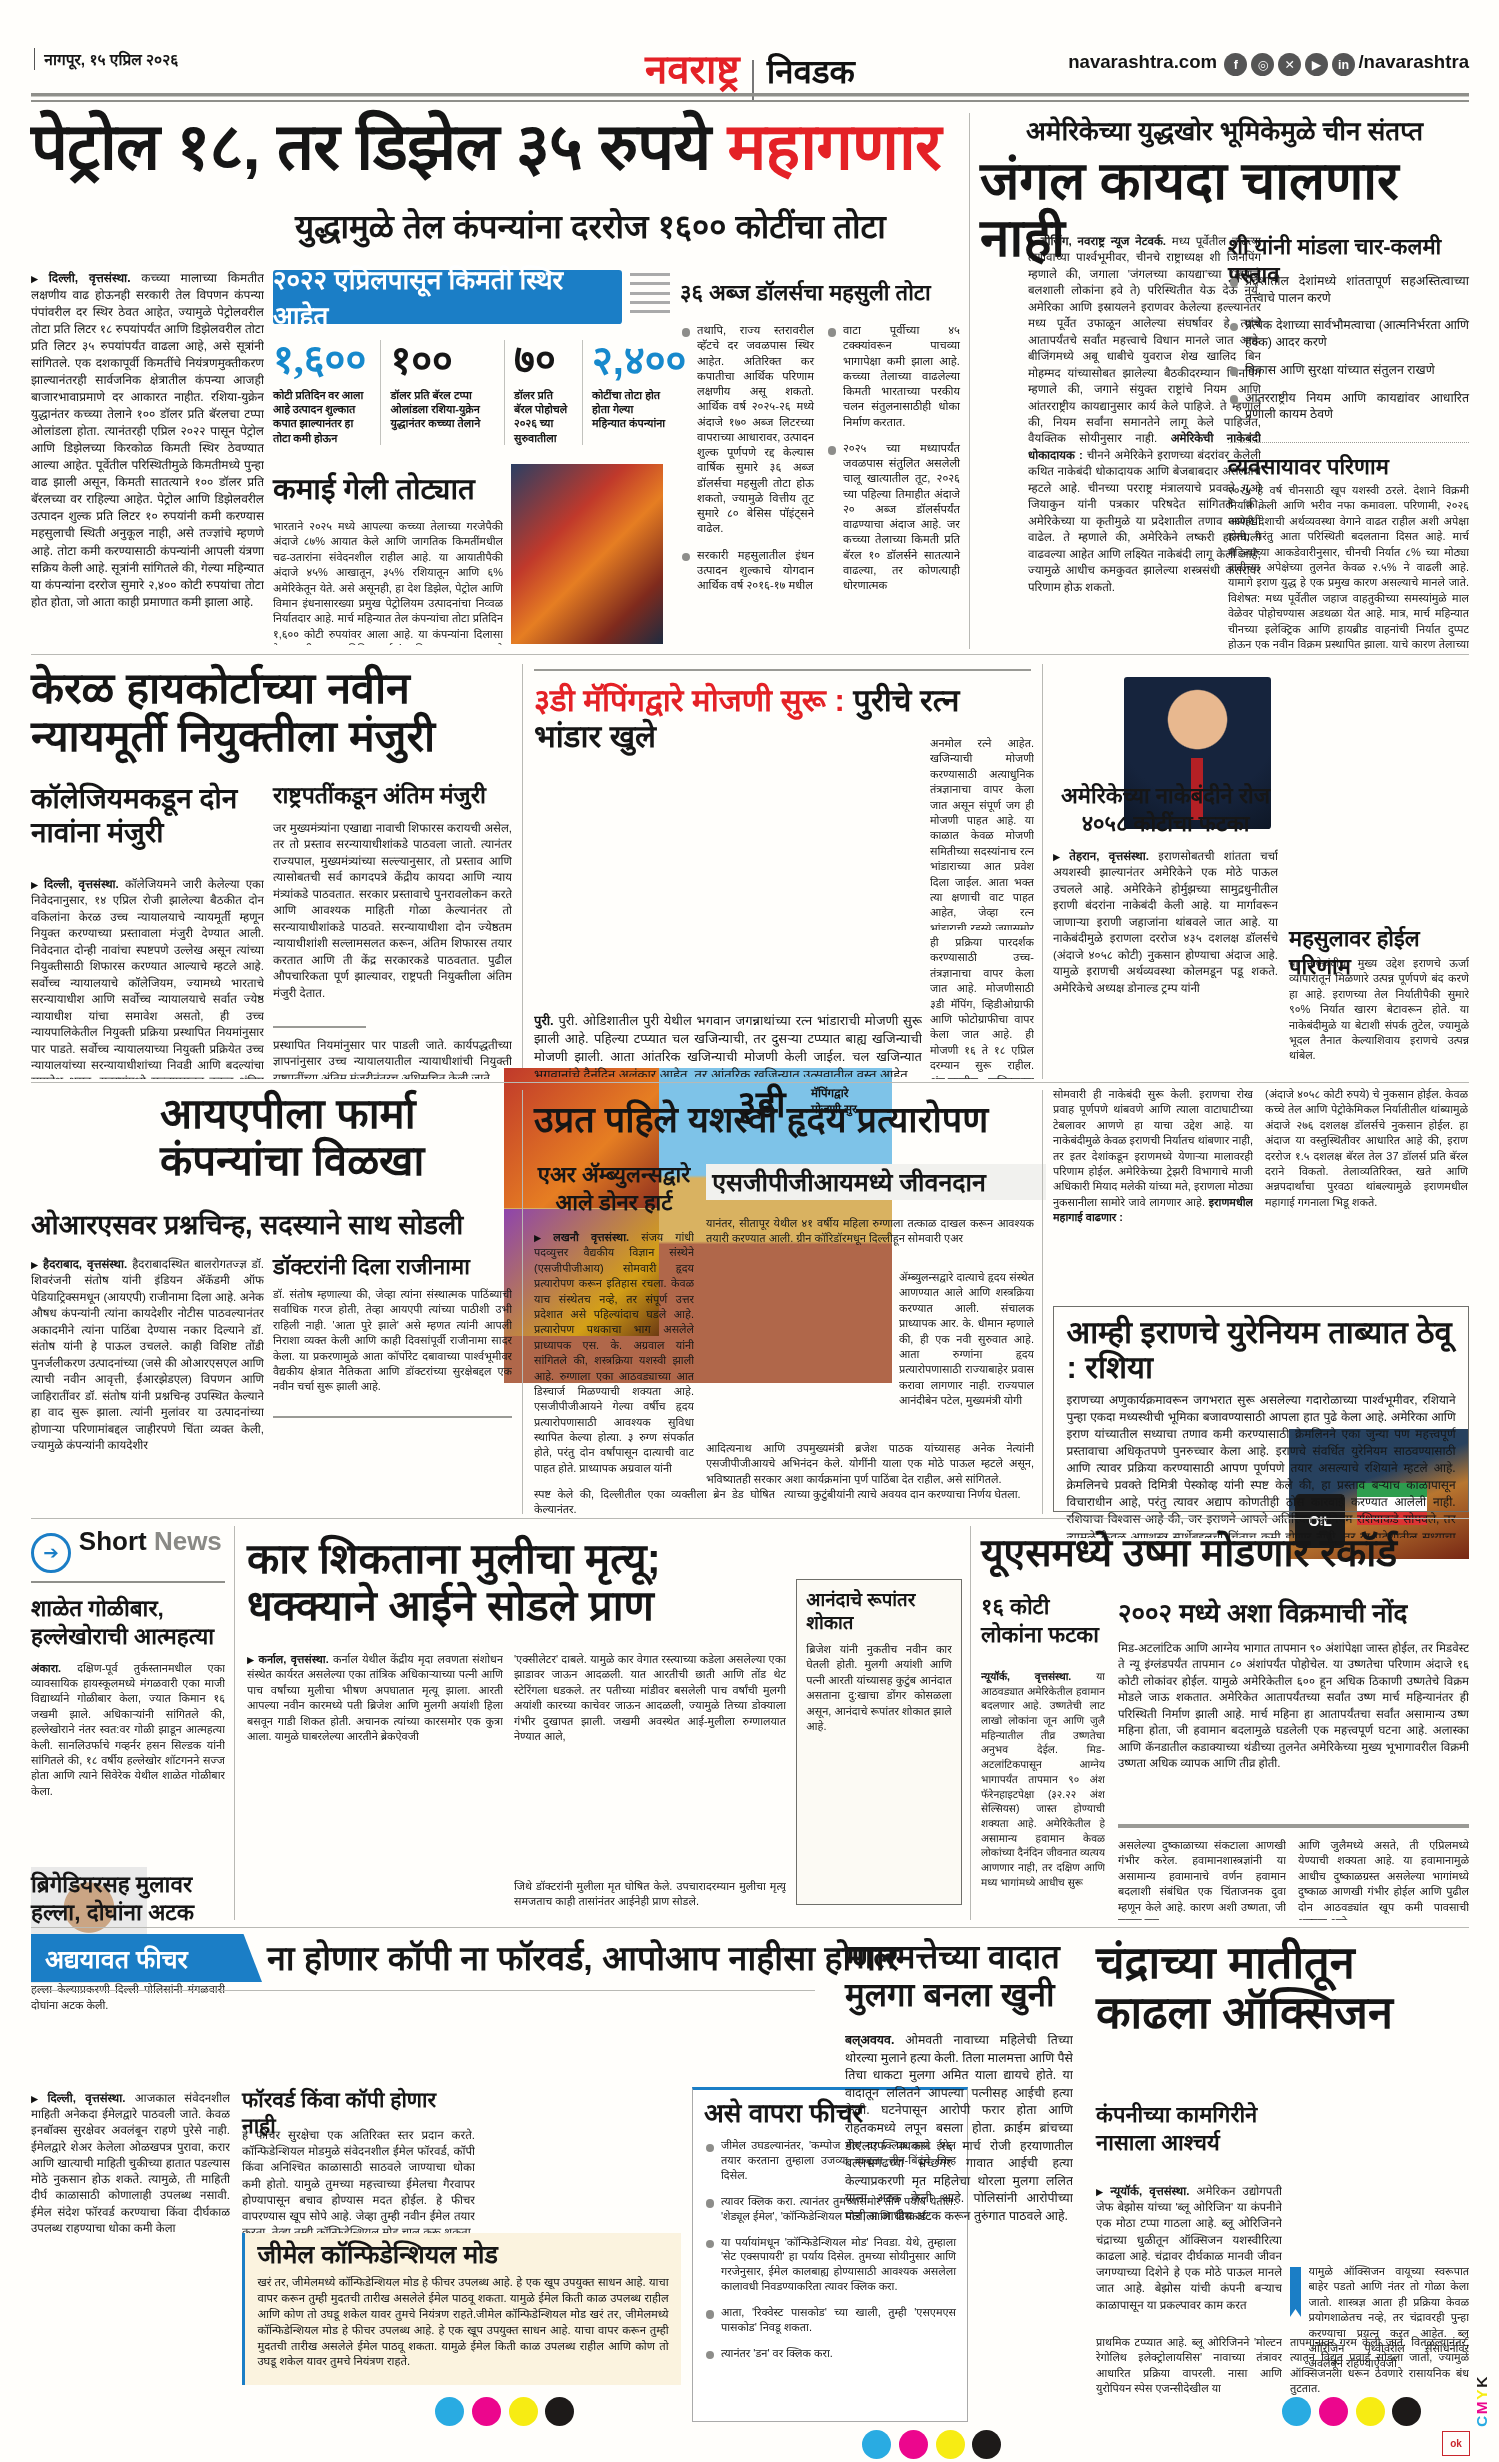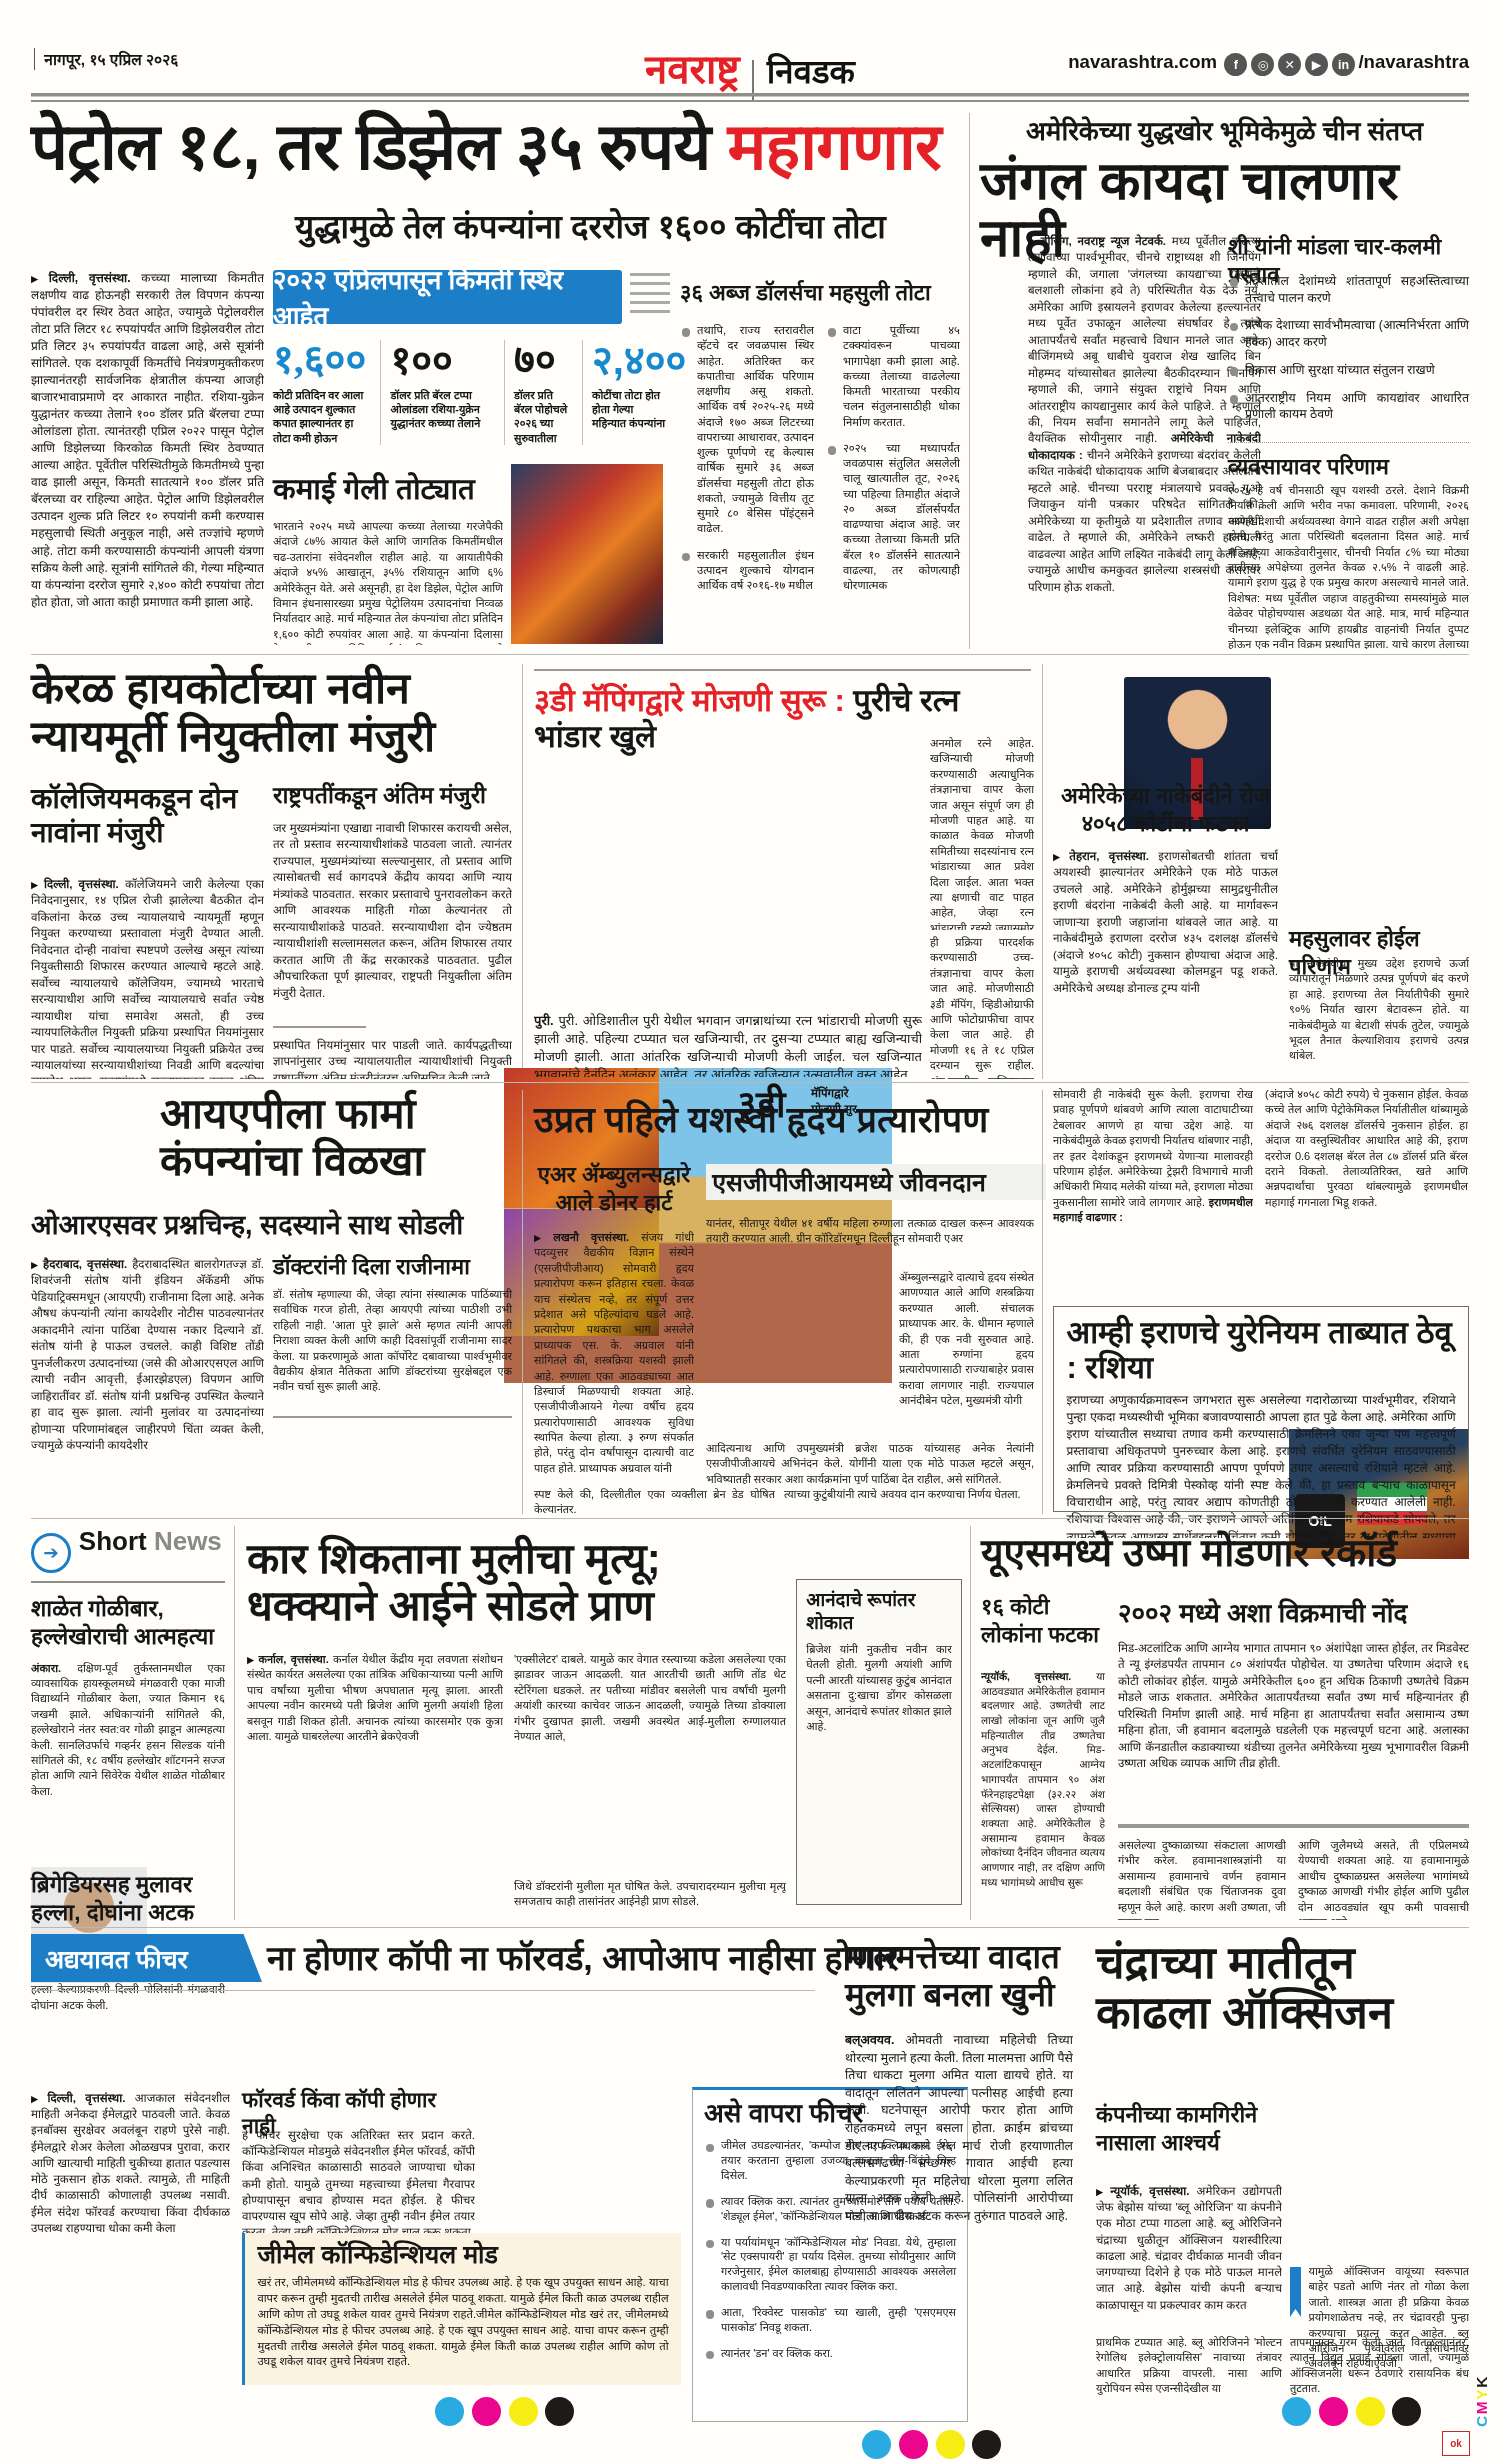--- a/index.html
+++ b/index.html
@@ -240,21 +240,21 @@
   <div class="abs body-sm" style="left:784px;top:1487px;width:250px;height:26px;overflow:hidden;">त्याच्या कुटुंबीयांनी त्याचे अवयव दान करण्याचा निर्णय घेतला.</div>
 
   <div class="abs vrule" style="left:1042px;top:1090px;height:424px;"></div>
 
   <div class="abs body-sm" style="left:1053px;top:1087px;width:200px;height:208px;overflow:hidden;">
     <span>सोमवारी ही नाकेबंदी सुरू केली. इराणचा रोख प्रवाह पूर्णपणे थांबवणे आणि त्याला वाटाघाटीच्या टेबलावर आणणे हा याचा उद्देश आहे. या नाकेबंदीमुळे केवळ इराणची निर्यातच थांबणार नाही, तर इतर देशांकडून इराणमध्ये येणाऱ्या मालावरही परिणाम होईल. अमेरिकेच्या ट्रेझरी विभागाचे माजी अधिकारी मियाद मलेकी यांच्या मते, इराणला मोठ्या नुकसानीला सामोरे जावे लागणार आहे.</span>
     <span class="by">इराणमधील महागाई वाढणार :</span>
   </div>
   <div class="abs body-sm" style="left:1265px;top:1087px;width:203px;height:208px;overflow:hidden;">
     <span>(अंदाजे ४०५८ कोटी रुपये) चे नुकसान होईल. केवळ कच्चे तेल आणि पेट्रोकेमिकल निर्यातीतील थांब्यामुळे अंदाजे २७६ दशलक्ष डॉलर्सचे नुकसान होईल.</span>
-    <span>हा अंदाज या वस्तुस्थितीवर आधारित आहे की, इराण दररोज 0.6 दशलक्ष बॅरल तेल ८७ डॉलर्स प्रति बॅरल दराने विकतो. तेलाव्यतिरिक्त, खते आणि अन्नपदार्थांचा पुरवठा थांबल्यामुळे इराणमधील महागाई गगनाला भिडू शकते.</span>
+    <span>हा अंदाज या वस्तुस्थितीवर आधारित आहे की, इराण दररोज १.५ दशलक्ष बॅरल तेल 37 डॉलर्स प्रति बॅरल दराने विकतो. तेलाव्यतिरिक्त, खते आणि अन्नपदार्थांचा पुरवठा थांबल्यामुळे इराणमधील महागाई गगनाला भिडू शकते.</span>
   </div>
   <div class="abs boxed" style="left:1053px;top:1306px;width:416px;height:206px;padding:7.8px 12.4px;box-sizing:border-box;">
     <div class="h-md" style="font-size:31px;">आम्ही इराणचे युरेनियम ताब्यात ठेवू : रशिया</div>
     <div class="body" style="margin-top:6.2px;font-size:12px;height:146px;overflow:hidden;">इराणच्या अणुकार्यक्रमावरून जगभरात सुरू असलेल्या गदारोळाच्या पार्श्वभूमीवर, रशियाने पुन्हा एकदा मध्यस्थीची भूमिका बजावण्यासाठी आपला हात पुढे केला आहे. अमेरिका आणि इराण यांच्यातील सध्याचा तणाव कमी करण्यासाठी क्रेमलिनने एका जुन्या पण महत्त्वपूर्ण प्रस्तावाचा अधिकृतपणे पुनरुच्चार केला आहे. इराणचे संवर्धित युरेनियम साठवण्यासाठी आणि त्यावर प्रक्रिया करण्यासाठी आपण पूर्णपणे तयार असल्याचे रशियाने म्हटले आहे. क्रेमलिनचे प्रवक्ते दिमित्री पेस्कोव्ह यांनी स्पष्ट केले की, हा प्रस्ताव बऱ्याच काळापासून विचाराधीन आहे, परंतु त्यावर अद्याप कोणतीही ठोस कारवाई करण्यात आलेली नाही. रशियाचा विश्वास आहे की, जर इराणने आपले अतिरिक्त युरेनियम रशियाकडे सोपवले, तर त्यामुळे केवळ अणुशस्त्र स्पर्धेबद्दलची चिंताच कमी होणार नाही, तर या प्रदेशातील सध्याचा तणाव कमी करण्यासही लक्षणीय मदत होईल.</div>
   </div>
 
   <div class="abs hrule" style="left:31px;top:1518px;width:1438px;"></div>
 
   <div class="abs" style="left:31px;top:1526px;width:194px;">
     <div class="sn-head"><span class="sn-icon">➔</span><span>Short </span><span class="sn-gray">News</span></div>

